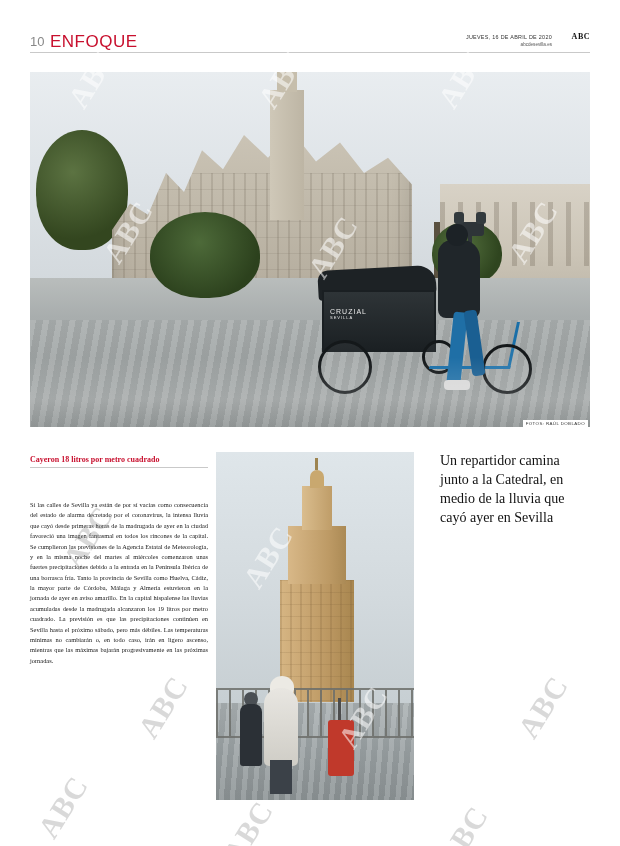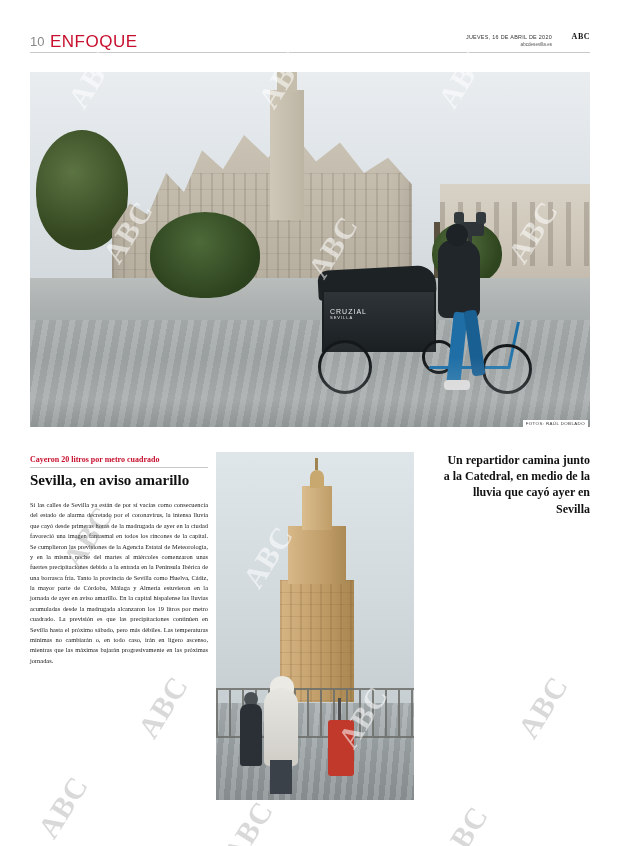--- a/index.html
+++ b/index.html
@@ -132,21 +132,21 @@
   .person-coat{position:absolute;left:48px;top:236px;width:34px;height:78px;background:linear-gradient(180deg,#e8e6e1,#cfcdc6);border-radius:16px 16px 5px 5px;}
   .person-hood{position:absolute;left:54px;top:224px;width:24px;height:22px;background:#eceae4;border-radius:50% 50% 40% 40%;}
   .person-legs{position:absolute;left:54px;top:308px;width:22px;height:34px;background:#3b4148;}
   .person2{position:absolute;left:24px;top:252px;width:22px;height:62px;background:#2b3036;border-radius:8px 8px 3px 3px;}
   .person2-head{position:absolute;left:28px;top:240px;width:14px;height:14px;background:#4a4f54;border-radius:50%;}
   .trolley{position:absolute;left:112px;top:268px;width:26px;height:56px;background:#c0392b;border-radius:3px;}
   .trolley-h{position:absolute;left:122px;top:246px;width:3px;height:24px;background:#4c4c4c;}
 
   .cap-right-top{
     position:absolute;left:440px;top:452px;width:150px;
-    font-size:12px;font-weight:bold;font-family:"Liberation Serif",serif;line-height:1.35;color:#111;text-align:right;
+    font-size:14px;font-weight:normal;font-family:"Liberation Serif",serif;line-height:1.35;color:#111;text-align:left;
   }
   .cap-right-bottom{
     position:absolute;left:440px;top:762px;width:150px;
     font-size:8px;font-weight:bold;font-family:"Liberation Serif",serif;line-height:1.35;color:#111;
   }
 </style>
 </head>
 <body>
 
 <div class="page">
@@ -186,23 +186,22 @@
     <div class="wheel w3"></div>
     <div class="rider-body"></div>
     <div class="rider-head"></div>
     <div class="rider-leg"></div>
     <div class="rider-leg2"></div>
     <div class="rider-shoe"></div>
     <div class="reflect"></div>
     <div class="photo-credit">FOTOS: RAÚL DOBLADO</div>
   </div>
 
-  <div class="kicker">Cayeron 20 litros por metro cuadrado</div>
+  <div class="kicker">Cayeron 18 litros por metro cuadrado</div>
   <div class="kicker-rule"></div>
-  <div class="headline">Sevilla, en aviso amarillo</div>
   <div class="body-col">
     <p>Si las calles de Sevilla ya están de por sí vacías como consecuencia del estado de alarma decretado por el coronavirus, la intensa lluvia que cayó desde primeras horas de la madrugada de ayer en la ciudad favoreció una imagen fantasmal en todos los rincones de la capital. Se cumplieron las previsiones de la Agencia Estatal de Meteorología, y en la misma noche del martes al miércoles comenzaron unas fuertes precipitaciones debido a la entrada en la Península Ibérica de una borrasca fría. Tanto la provincia de Sevilla como Huelva, Cádiz, la mayor parte de Córdoba, Málaga y Almería estuvieron en la jornada de ayer en aviso amarillo. En la capital hispalense las lluvias acumuladas desde la madrugada alcanzaron los 19 litros por metro cuadrado. La previsión es que las precipitaciones continúen en Sevilla hasta el próximo sábado, pero más débiles. Las temperaturas mínimas no cambiarán o, en todo caso, irán en ligero ascenso, mientras que las máximas bajarán progresivamente en las próximas jornadas.</p>
   </div>
 
   <div class="photo-torre">
     <div class="t-sky"></div>
     <div class="t-ground"></div>
     <div class="torre-base"></div>
     <div class="torre-tex"></div>
     <div class="torre-mid"></div>

